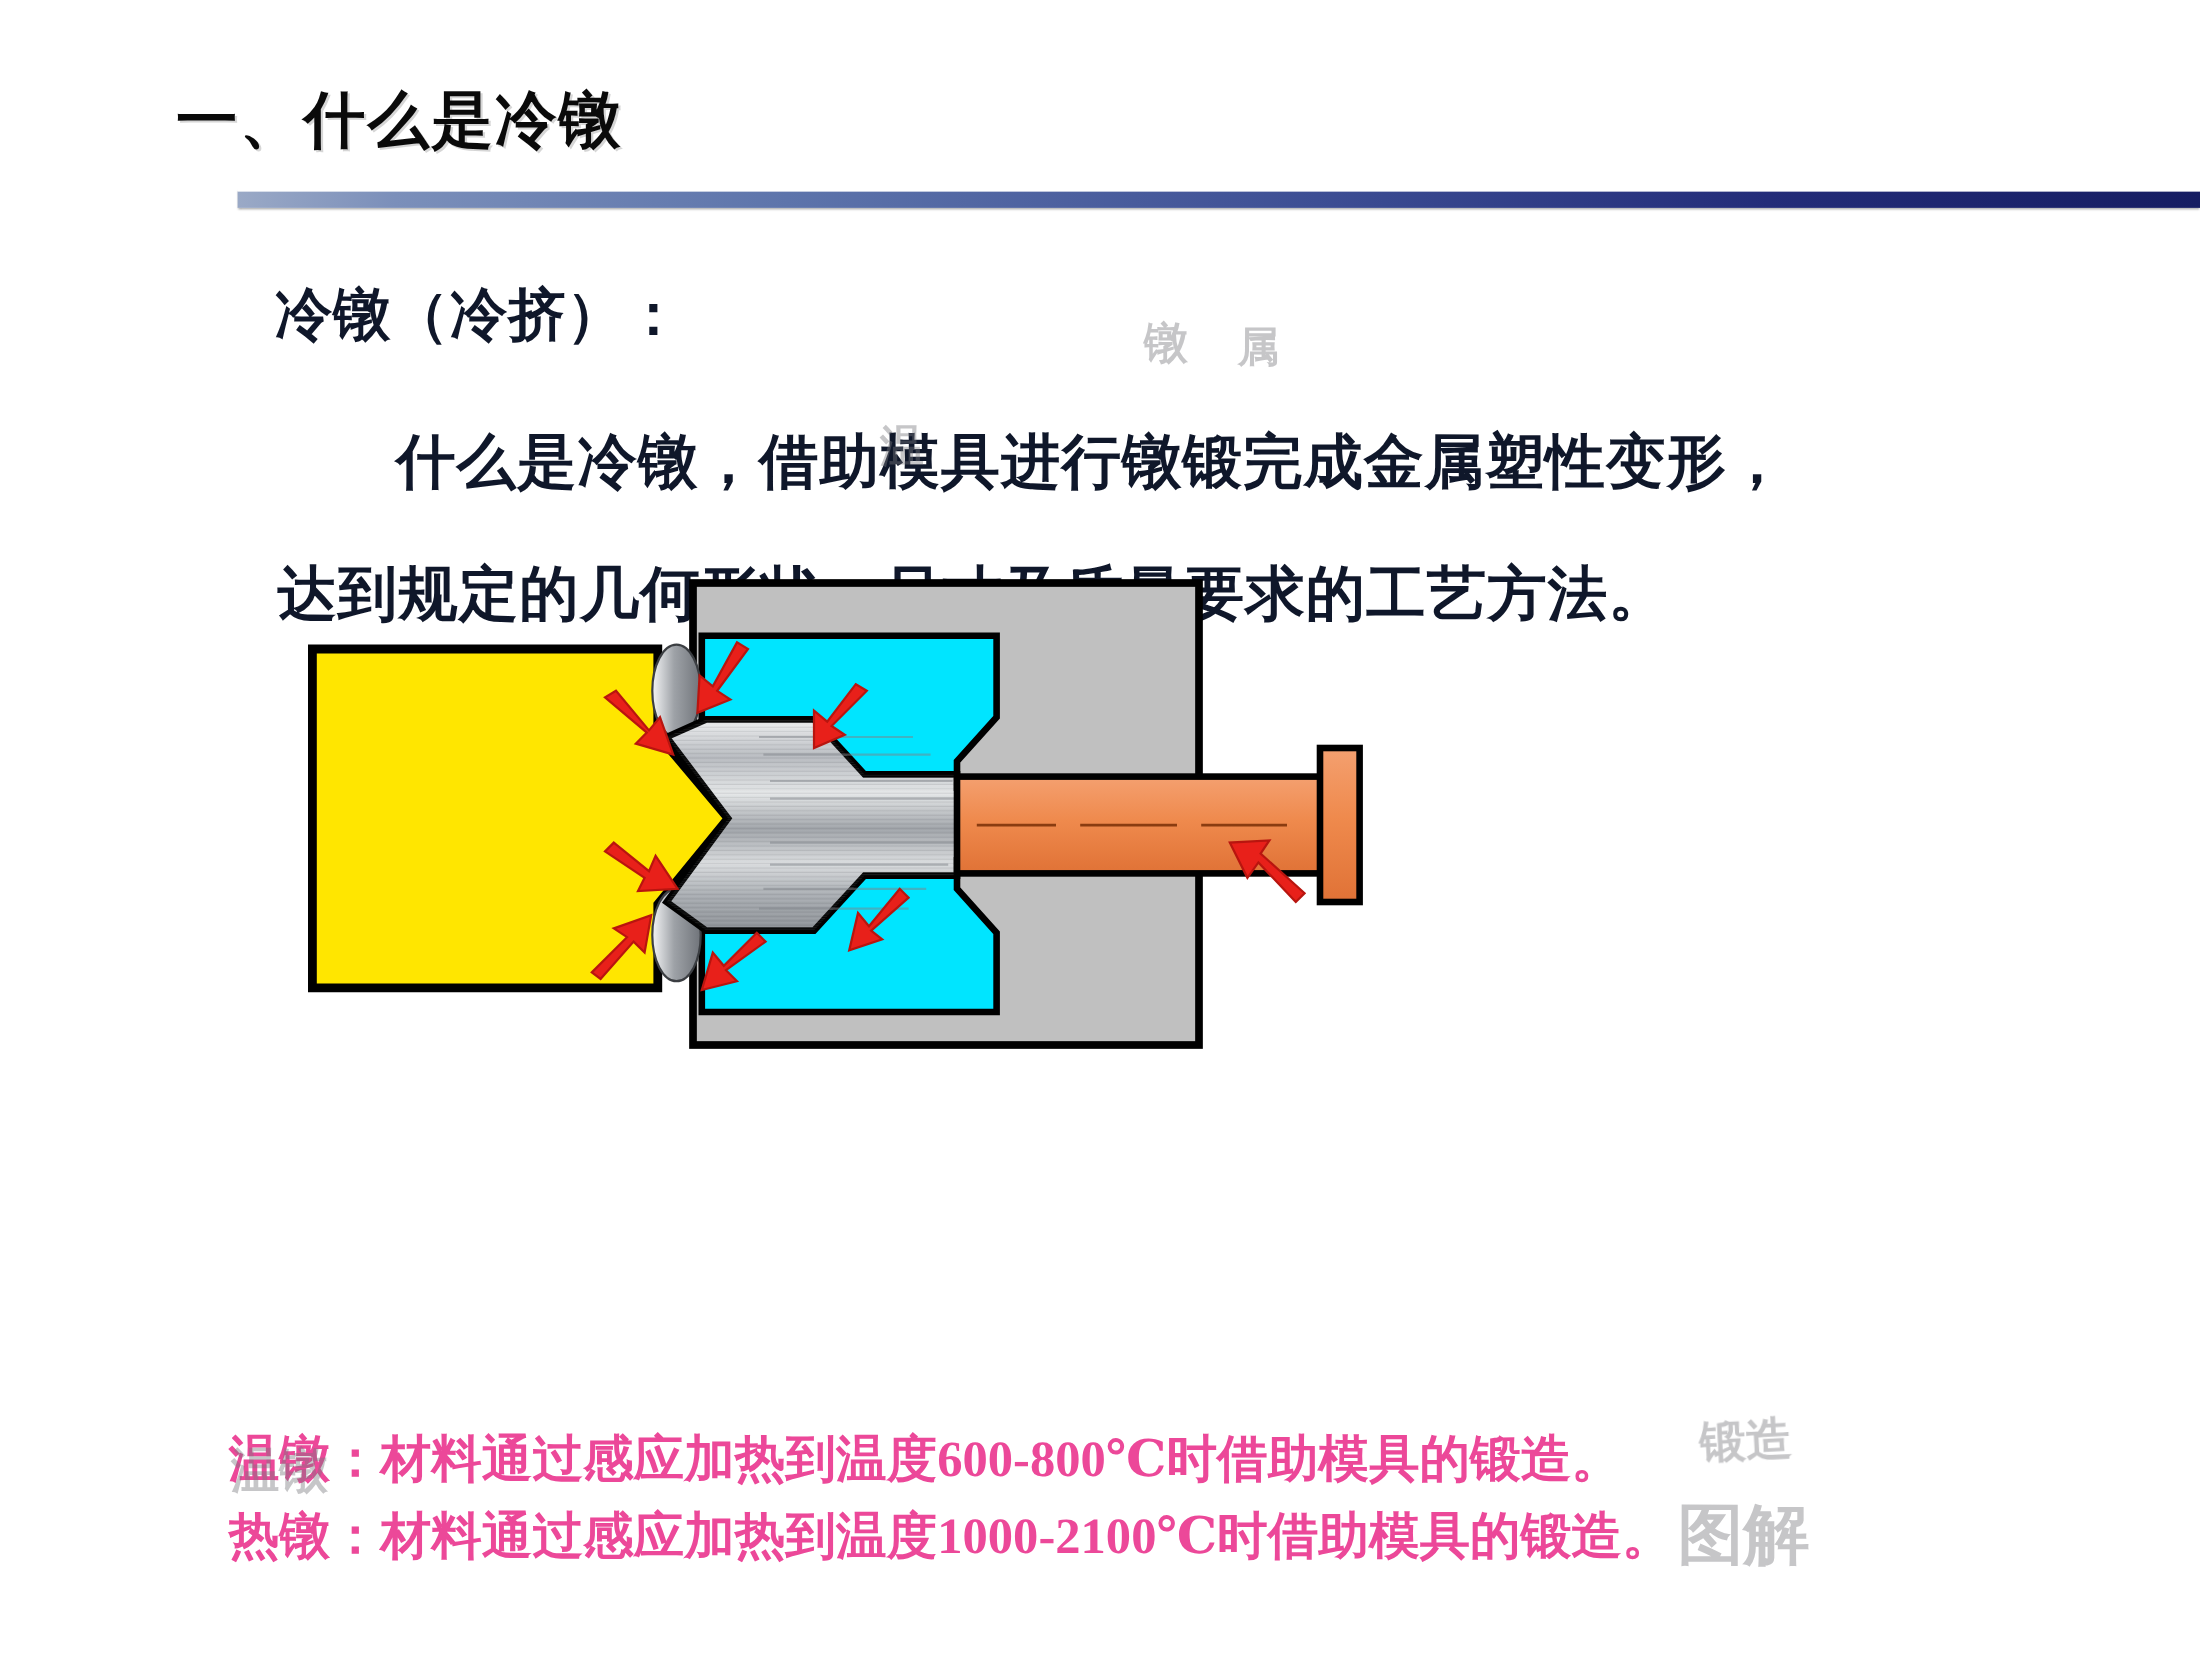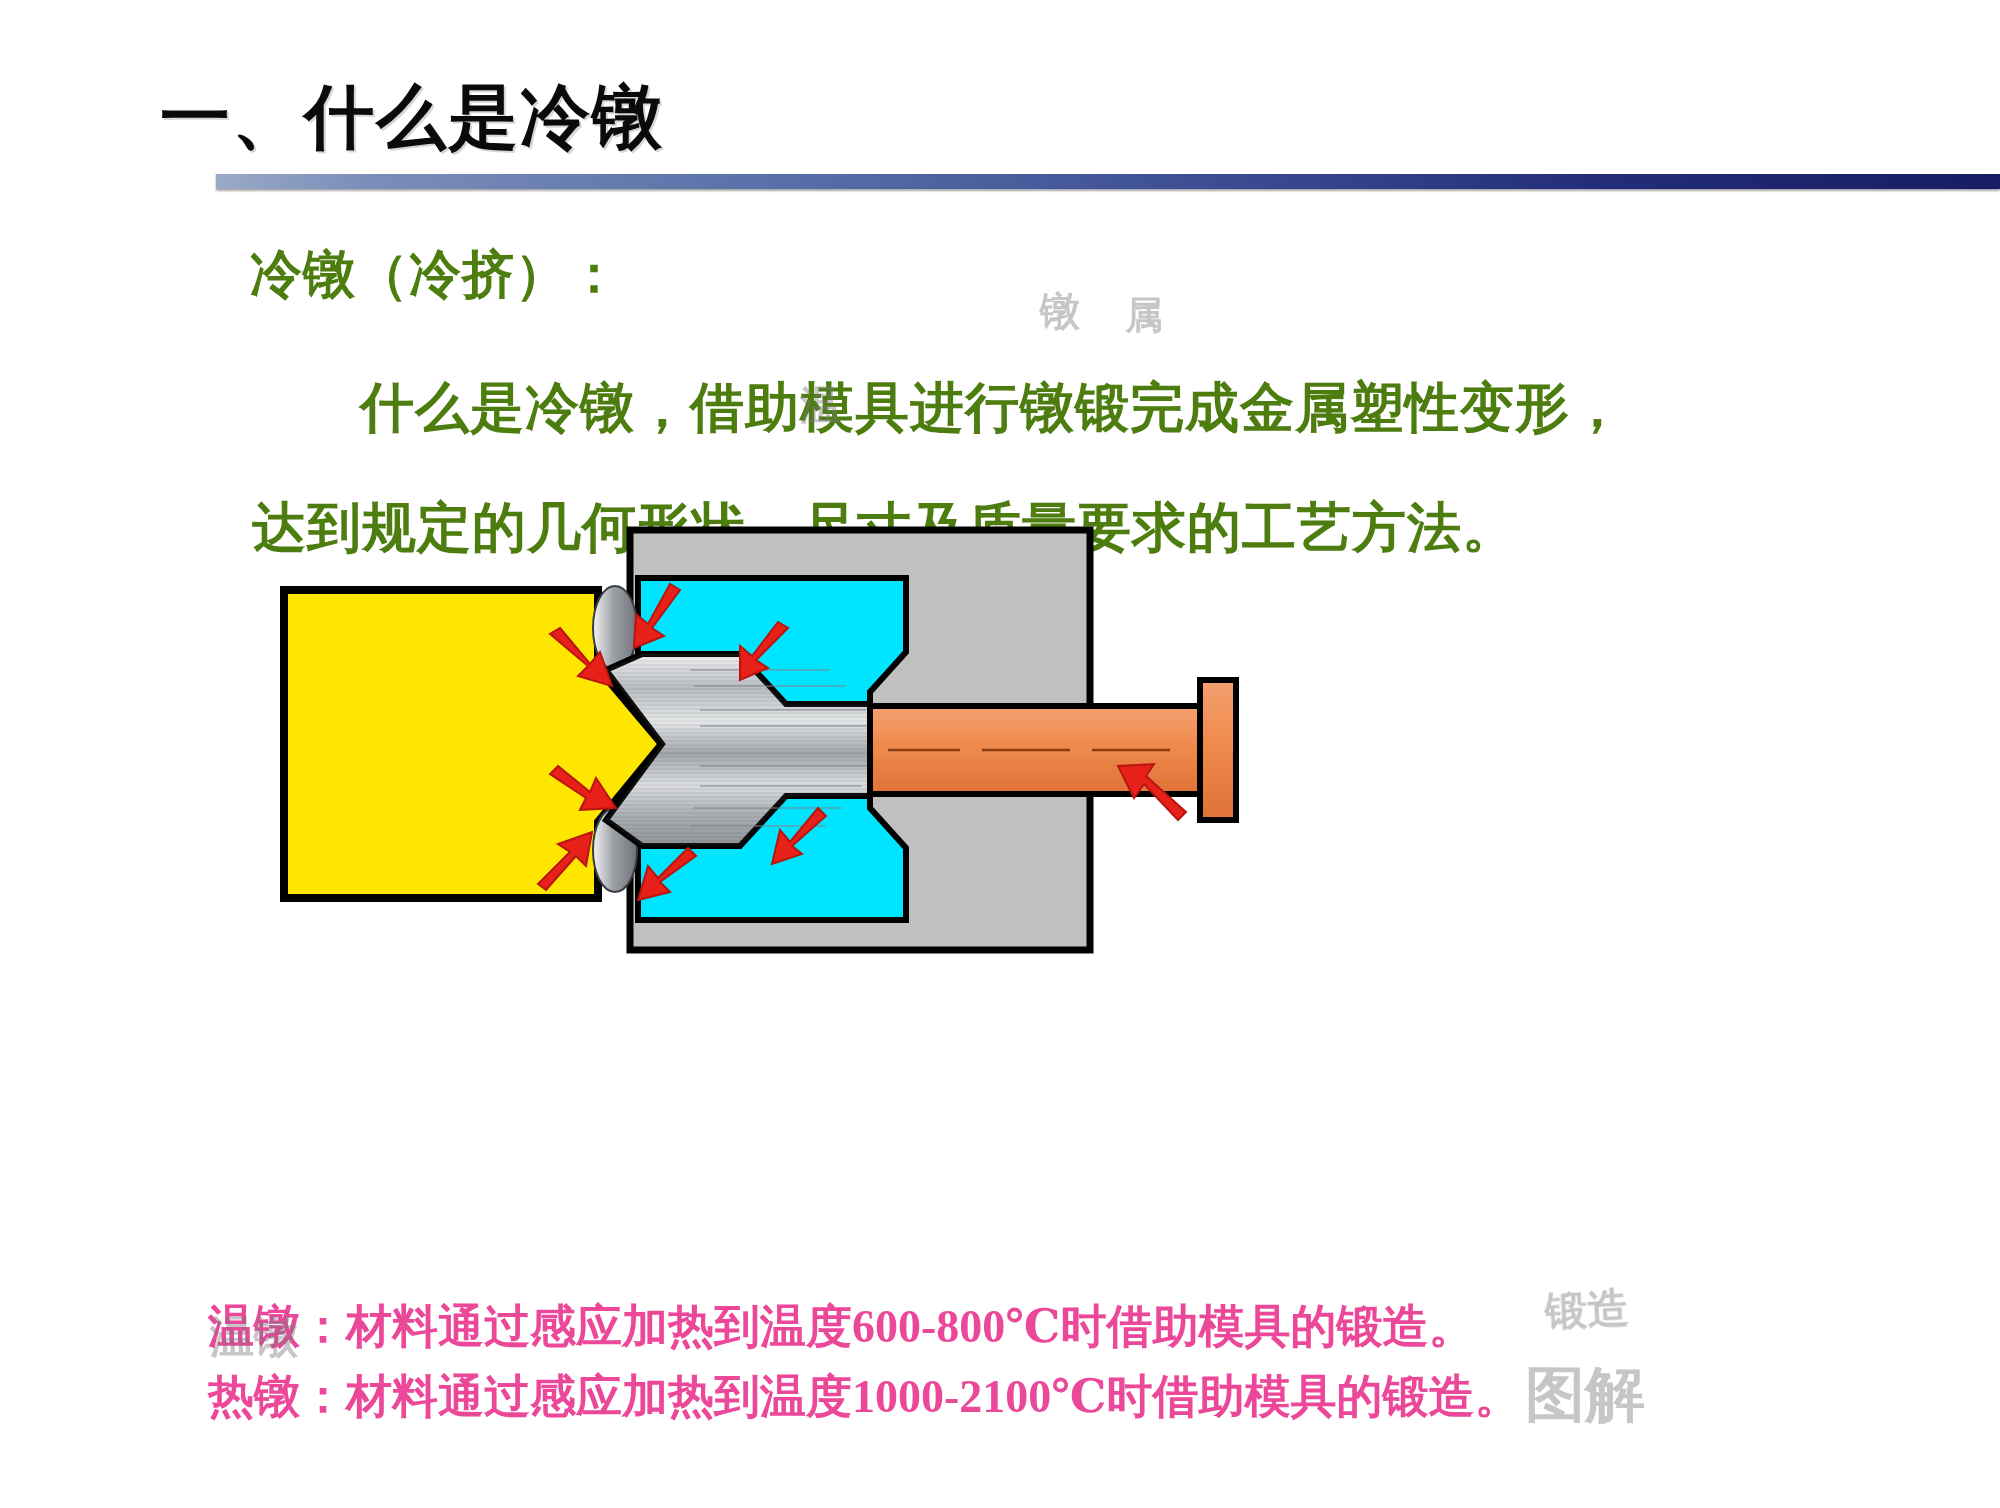--- a/index.html
+++ b/index.html
@@ -25,21 +25,21 @@
     top: 0;
     width: 2000px;
     height: 200px;
   }
   #page-title {
     position: absolute;
     left: 160px;
     top: 82px;
     font-family: "DejaVu Sans", "Liberation Sans", sans-serif;
     font-weight: bold;
-    font-size: 70px;
+    font-size: 56px;
     line-height: 1;
     letter-spacing: 2px;
     color: #0a0a0a;
     white-space: nowrap;
     text-shadow: 2px 2px 0 rgba(120,120,120,0.30);
   }
   #title-rule {
     position: absolute;
     left: 216px;
     top: 172px;
@@ -54,23 +54,24 @@
   #body-text {
     position: absolute;
     left: 0;
     top: 180px;
     width: 2000px;
   }
   .body-line {
     position: absolute;
     font-family: "Liberation Serif", "DejaVu Serif", serif;
     font-weight: bold;
-    color: #4d7c0f;
+    color: #0f172a;
     white-space: nowrap;
     letter-spacing: 1px;
+    margin-top: 12px;
   }
   #lead-line {
     left: 250px;
     top: 60px;
     font-size: 52px;
   }
   #para-line-1 {
     left: 360px;
     top: 192px;
     font-size: 54px;

